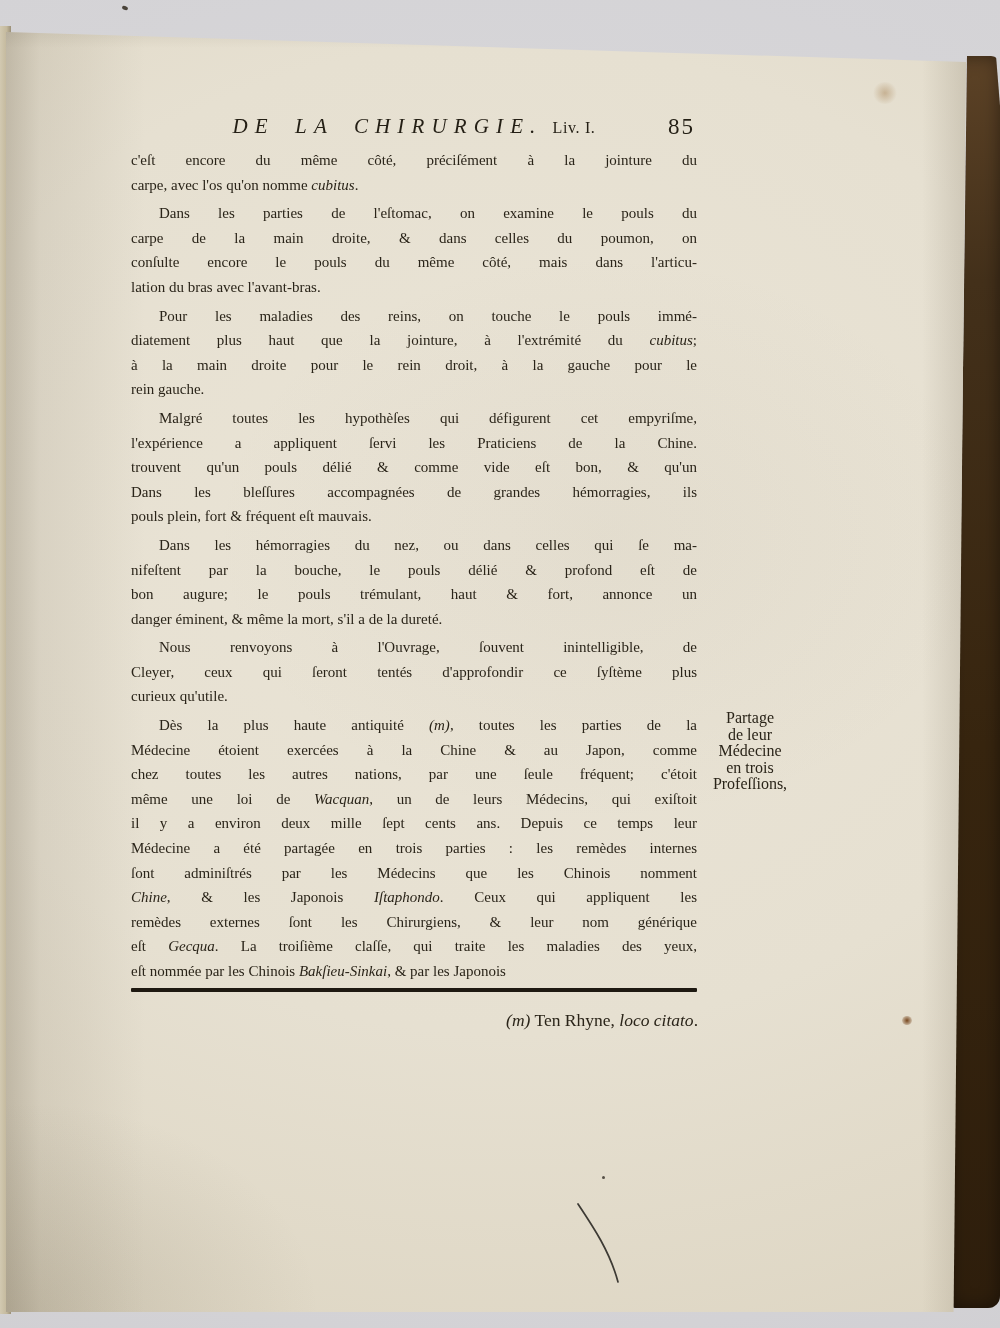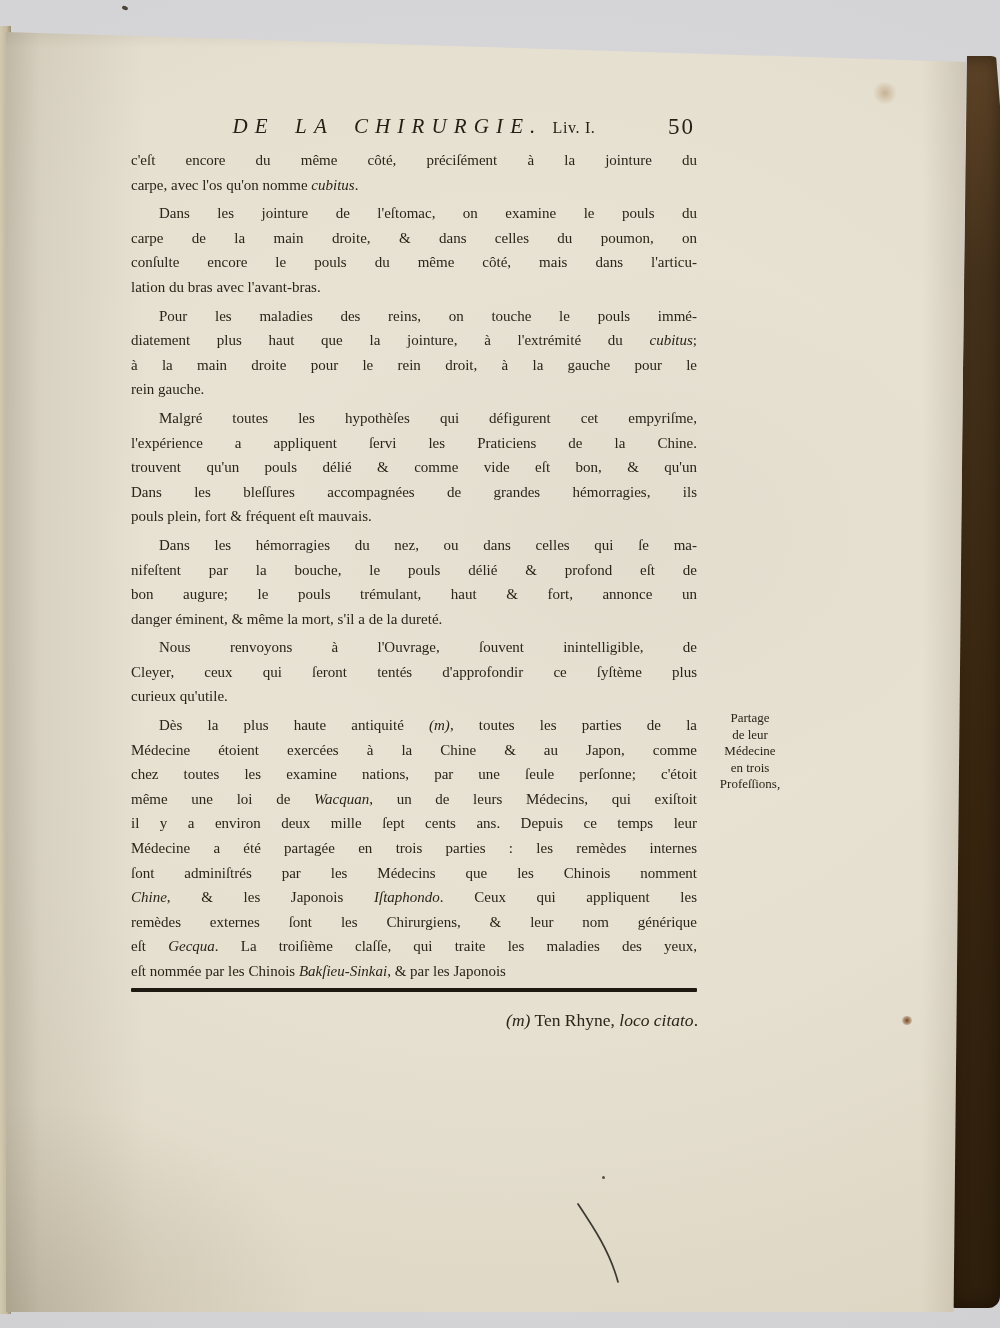--- a/index.html
+++ b/index.html
@@ -57,21 +57,21 @@
   }
   .para{margin:0;}
   .para + .para{margin-top:4px;}
   .para.indent .line:first-child{text-indent:28px;}
   .line{text-align:justify;text-align-last:justify;}
   .line.last{text-align-last:left;}
   .line i{font-style:italic;}
 
   .margin-note{
     position:absolute;left:704px;top:688px;width:80px;
-    font-size:13px;line-height:16.5px;text-align:center;color:#2a2419;
+    font-size:16px;line-height:16.5px;text-align:center;color:#2a2419;
   }
 
   .footnote-rule{
     position:absolute;left:125px;top:966px;width:566px;height:4px;
     background:#1e1911;border-radius:1px;
   }
   .footnote{
     position:absolute;left:162px;top:988px;width:530px;
     font-size:17.5px;color:#2a2419;text-align:right;
   }
@@ -92,30 +92,30 @@
 <div class="scene">
 
   <div class="under-pages"></div>
   <div class="cover-edge"></div>
 
   <div class="page">
 
     <div class="running-header">
       <span class="header-title">DE LA CHIRURGIE.</span>
       <span class="header-book">Liv. I.</span>
-      <span class="page-number">50</span>
+      <span class="page-number">85</span>
     </div>
 
     <div class="body-text">
         <div class="para">
           <div class="line">c'eſt encore du même côté, préciſément à la jointure du</div>
           <div class="line last">carpe, avec l'os qu'on nomme <i>cubitus</i>.</div>
         </div>
         <div class="para indent">
-          <div class="line">Dans les jointure de l'eſtomac, on examine le pouls du</div>
+          <div class="line">Dans les parties de l'eſtomac, on examine le pouls du</div>
           <div class="line">carpe de la main droite, &amp; dans celles du poumon, on</div>
           <div class="line">conſulte encore le pouls du même côté, mais dans l'articu-</div>
           <div class="line last">lation du bras avec l'avant-bras.</div>
         </div>
         <div class="para indent">
           <div class="line">Pour les maladies des reins, on touche le pouls immé-</div>
           <div class="line">diatement plus haut que la jointure, à l'extrémité du <i>cubitus</i>;</div>
           <div class="line">à la main droite pour le rein droit, à la gauche pour le</div>
           <div class="line last">rein gauche.</div>
         </div>
@@ -133,21 +133,21 @@
           <div class="line last">danger éminent, &amp; même la mort, s'il a de la dureté.</div>
         </div>
         <div class="para indent">
           <div class="line">Nous renvoyons à l'Ouvrage, ſouvent inintelligible, de</div>
           <div class="line">Cleyer, ceux qui ſeront tentés d'approfondir ce ſyſtème plus</div>
           <div class="line last">curieux qu'utile.</div>
         </div>
         <div class="para indent">
           <div class="line">Dès la plus haute antiquité <i>(m)</i>, toutes les parties de la</div>
           <div class="line">Médecine étoient exercées à la Chine &amp; au Japon, comme</div>
-          <div class="line">chez toutes les examine nations, par une ſeule perſonne; c'étoit</div>
+          <div class="line">chez toutes les autres nations, par une ſeule fréquent; c'étoit</div>
           <div class="line">même une loi de <i>Wacquan</i>, un de leurs Médecins, qui exiſtoit</div>
           <div class="line">il y a environ deux mille ſept cents ans. Depuis ce temps leur</div>
           <div class="line">Médecine a été partagée en trois parties : les remèdes internes</div>
           <div class="line">ſont adminiſtrés par les Médecins que les Chinois nomment</div>
           <div class="line"><i>Chine</i>, &amp; les Japonois <i>Iſtaphondo</i>. Ceux qui appliquent les</div>
           <div class="line">remèdes externes ſont les Chirurgiens, &amp; leur nom générique</div>
           <div class="line">eſt <i>Gecqua</i>. La troiſième claſſe, qui traite les maladies des yeux,</div>
           <div class="line last">eſt nommée par les Chinois <i>Bakſieu-Sinkai</i>, &amp; par les Japonois</div>
         </div>
       </div>

